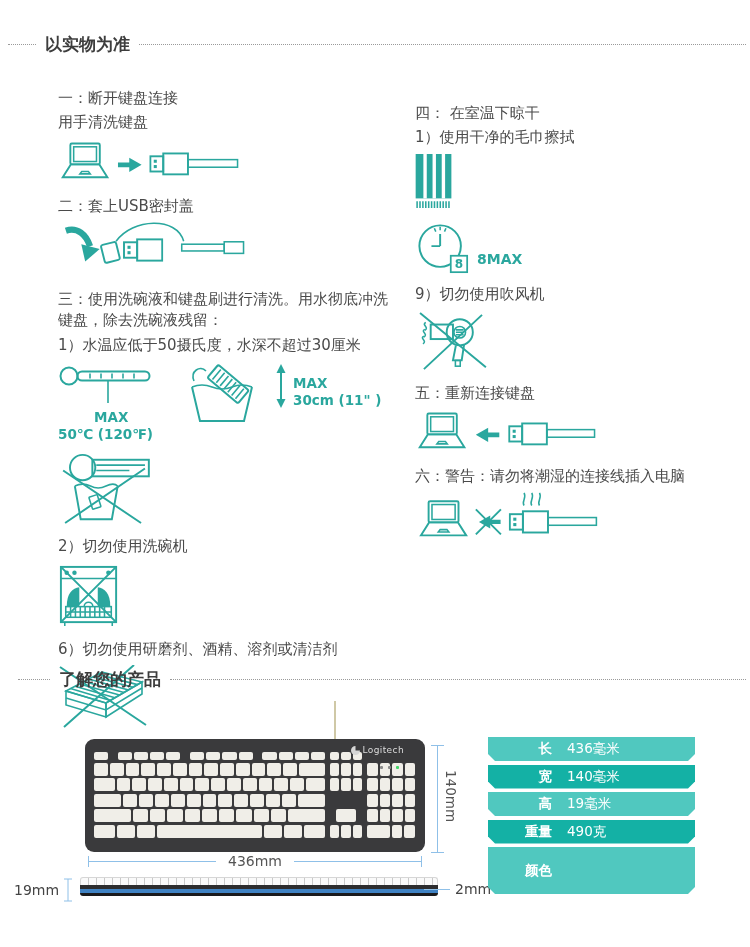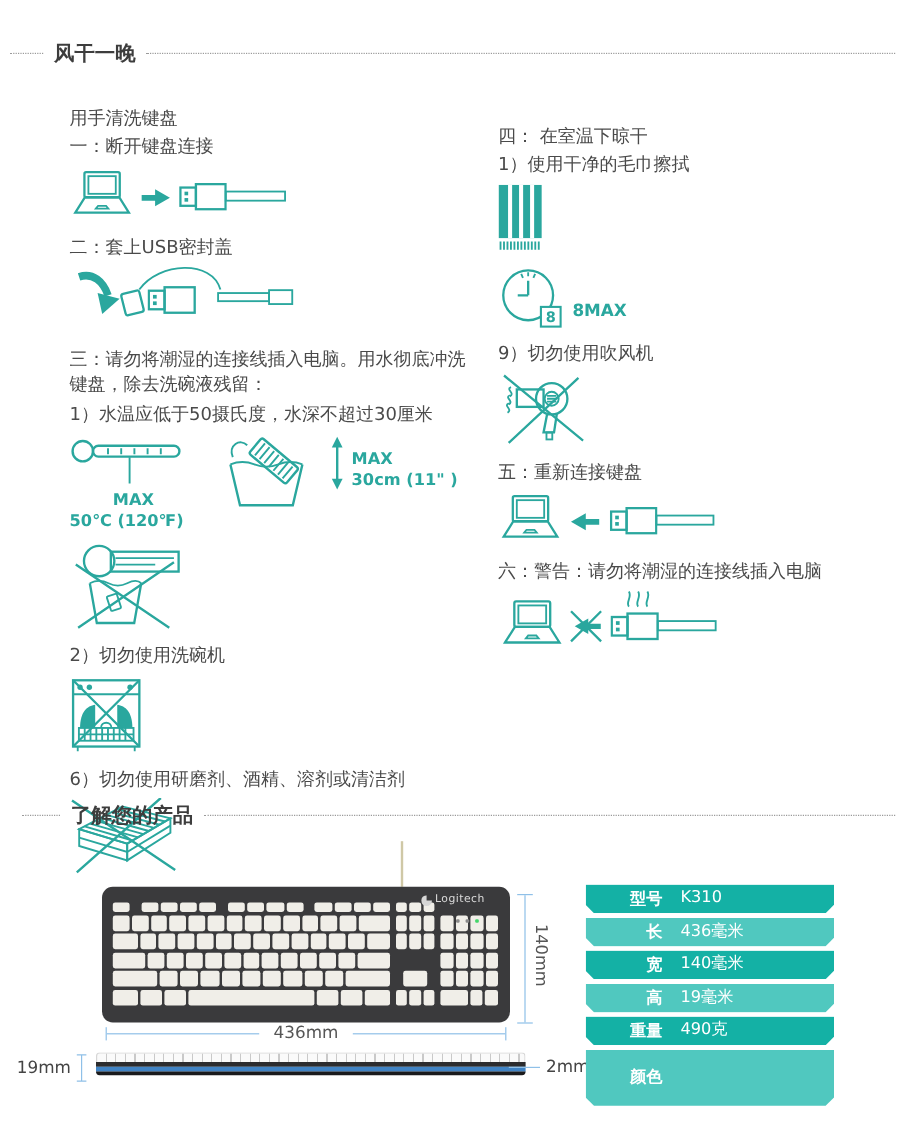--- a/index.html
+++ b/index.html
@@ -94,27 +94,27 @@
         <path class="f" d="M0,7.5 H12 V2.5 L25,10 L12,17.5 V12.5 H0 Z"></path>
       </symbol>
       <symbol id="sy-arrowL" viewBox="0 0 26 20">
         <path class="f" d="M26,7.5 H14 V2.5 L1,10 L14,17.5 V12.5 H26 Z"></path>
       </symbol>
     </defs>
   </svg>
 
   <div class="sec-head" style="left:8px;right:4px;top:33px;">
     <span class="lead"></span>
-    <span class="ttl">风干一晚</span>
+    <span class="ttl">以实物为准</span>
     <span class="trail"></span>
   </div>
 
   <div class="col" style="left:58px;top:88px;width:334px;">
+    <p class="t">一：断开键盘连接</p>
     <p class="t">用手清洗键盘</p>
-    <p class="t">一：断开键盘连接</p>
 
     <div class="ic">
       <svg width="190" height="46" viewBox="0 0 200 48">
         <use href="#sy-laptop" x="0" y="3" width="56" height="40"></use>
         <use href="#sy-arrowR" x="63" y="17" width="26" height="20"></use>
         <use href="#sy-usbhead" x="96" y="13" width="42" height="26"></use>
         <rect class="s16" x="137" y="21.5" width="52" height="8"></rect>
       </svg>
     </div>
 
@@ -125,21 +125,21 @@
         <path d="M7,9 C19,5 28,13 32,25" stroke="#2aa79e" stroke-width="6.5" fill="none"></path>
         <polygon class="f" points="23,23 42,28 27,41"></polygon>
         <rect class="s" x="45" y="22" width="16" height="19" rx="2" transform="rotate(-14 53 31)"></rect>
         <use href="#sy-usbhead" x="66" y="16" width="42" height="26"></use>
         <path class="s16" d="M59,20 C76,-4 122,-6 129,20"></path>
         <rect class="s16" x="127" y="23" width="44" height="7"></rect>
         <rect class="s16" x="171" y="20.5" width="20" height="12"></rect>
       </svg>
     </div>
 
-    <p class="t" style="width:333px;">三：请勿将潮湿的连接线插入电脑。用水彻底冲洗键盘，除去洗碗液残留：</p>
+    <p class="t" style="width:333px;">三：使用洗碗液和键盘刷进行清洗。用水彻底冲洗键盘，除去洗碗液残留：</p>
     <p class="t" style="margin-top:4px;">1）水温应低于50摄氏度，水深不超过30厘米</p>
 
     <div class="temp-row">
       <div class="temp-block">
         <svg width="104" height="42" viewBox="0 0 104 42">
           <circle class="s" cx="11" cy="13" r="8.5"></circle>
           <rect class="s" x="19.5" y="8.5" width="72" height="9" rx="4.5"></rect>
           <path class="s16" d="M32,10.5 V15.5 M43,10.5 V15.5 M54,10.5 V15.5 M65,10.5 V15.5 M76,10.5 V15.5"></path>
           <path class="s16" d="M50,18 V40"></path>
         </svg>
@@ -481,24 +481,20 @@
       <path d="M1,1 H9 M5,1 V23 M1,23 H9" stroke="#8fc0e8" stroke-width="1" fill="none"></path>
     </svg>
   </div>
 
   <div class="dim2">
     <span class="hline"></span>
     <span class="lbl">2mm</span>
   </div>
 
   <div class="spec">
-    <div class="spec-row dark">
-      <span class="spec-label">型号</span>
-      <span class="spec-value">K310</span>
-    </div>
     <div class="spec-row light">
       <span class="spec-label">长</span>
       <span class="spec-value">436毫米</span>
     </div>
     <div class="spec-row dark">
       <span class="spec-label">宽</span>
       <span class="spec-value">140毫米</span>
     </div>
     <div class="spec-row light">
       <span class="spec-label">高</span>

